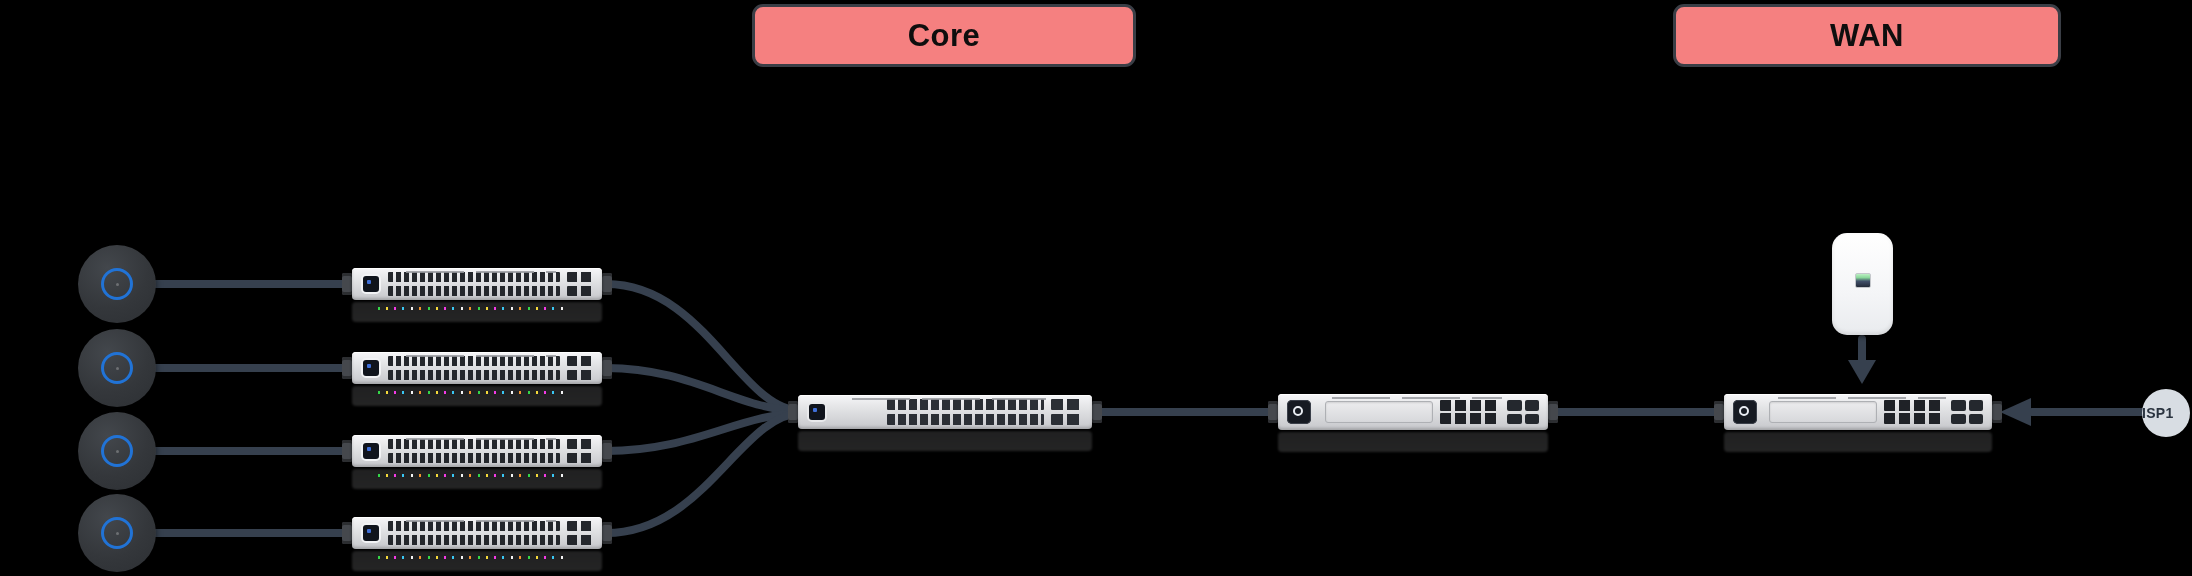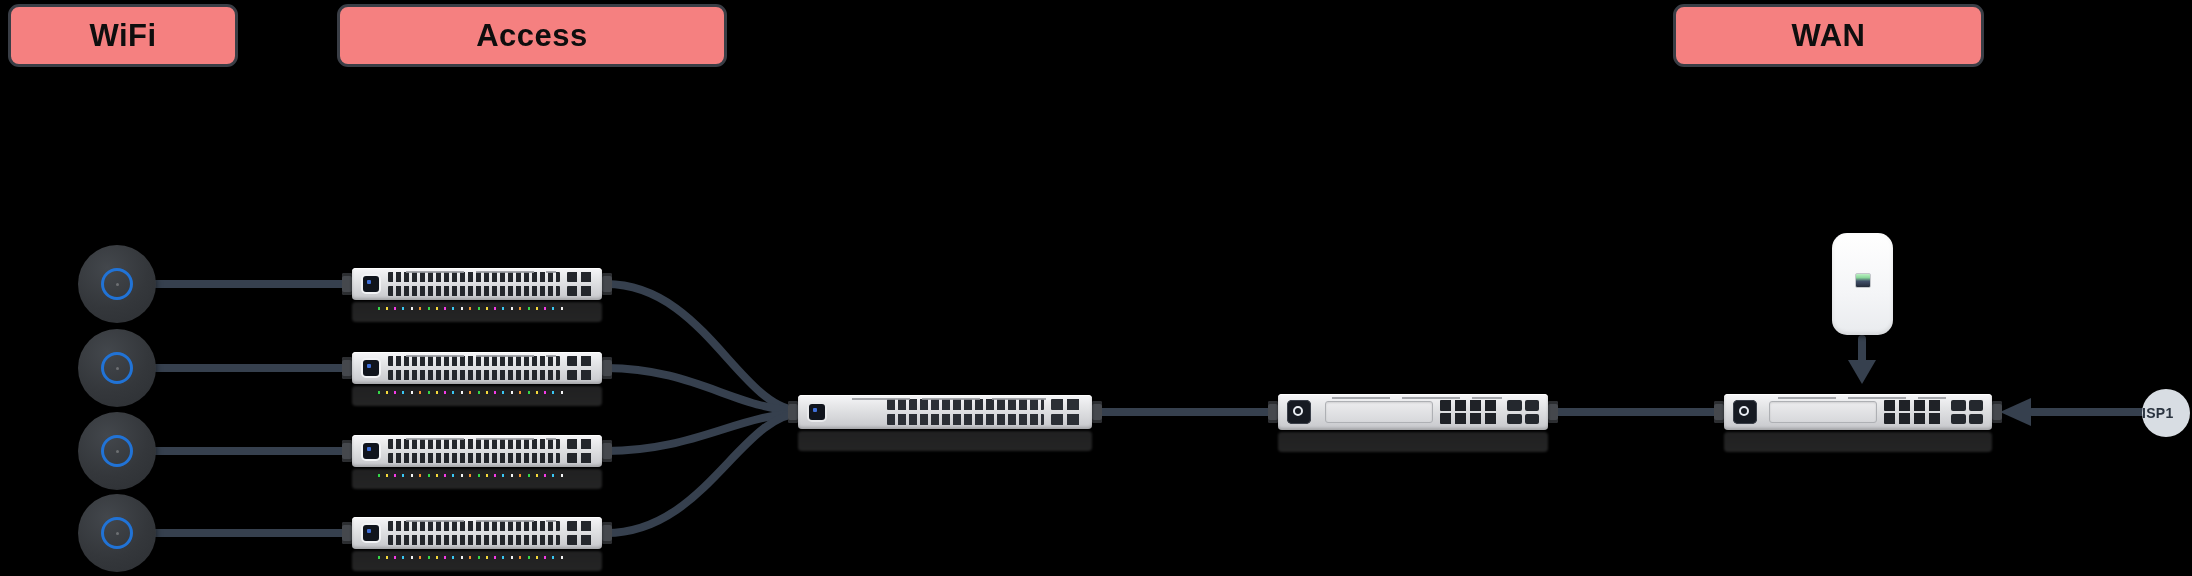--- a/index.html
+++ b/index.html
@@ -103,27 +103,24 @@
     <path d="M606 451 C695 451 738 414 802 413"></path>
     <path d="M606 533 C705 533 740 414 802 413"></path>
     <path d="M1085 412 H1285"></path>
     <path d="M1542 412 H1735"></path>
     <path d="M2150 412 H2032"></path>
     <polygon points="2000,412 2031,398 2031,426"></polygon>
     <path d="M1862 339 V360"></path>
     <polygon points="1862,384 1848,360 1876,360"></polygon>
   </svg>
 
-  <div class="zone" style="left:8px;width:230px">
-      <span>WiFi</span>
-    </div>
-  <div class="zone" style="left:337px;width:390px">
-      <span>Access</span>
-    </div>
-  <div class="zone" style="left:1673px;width:311px">
+  <div class="zone" style="left:752px;width:384px">
+      <span>Core</span>
+    </div>
+  <div class="zone" style="left:1673px;width:388px">
       <span>WAN</span>
     </div>
 
   <div class="ap" style="left:78px;top:245px">
       <div class="ring"></div>
     </div>
   <div class="ap" style="left:78px;top:329px">
       <div class="ring"></div>
     </div>
   <div class="ap" style="left:78px;top:412px">

